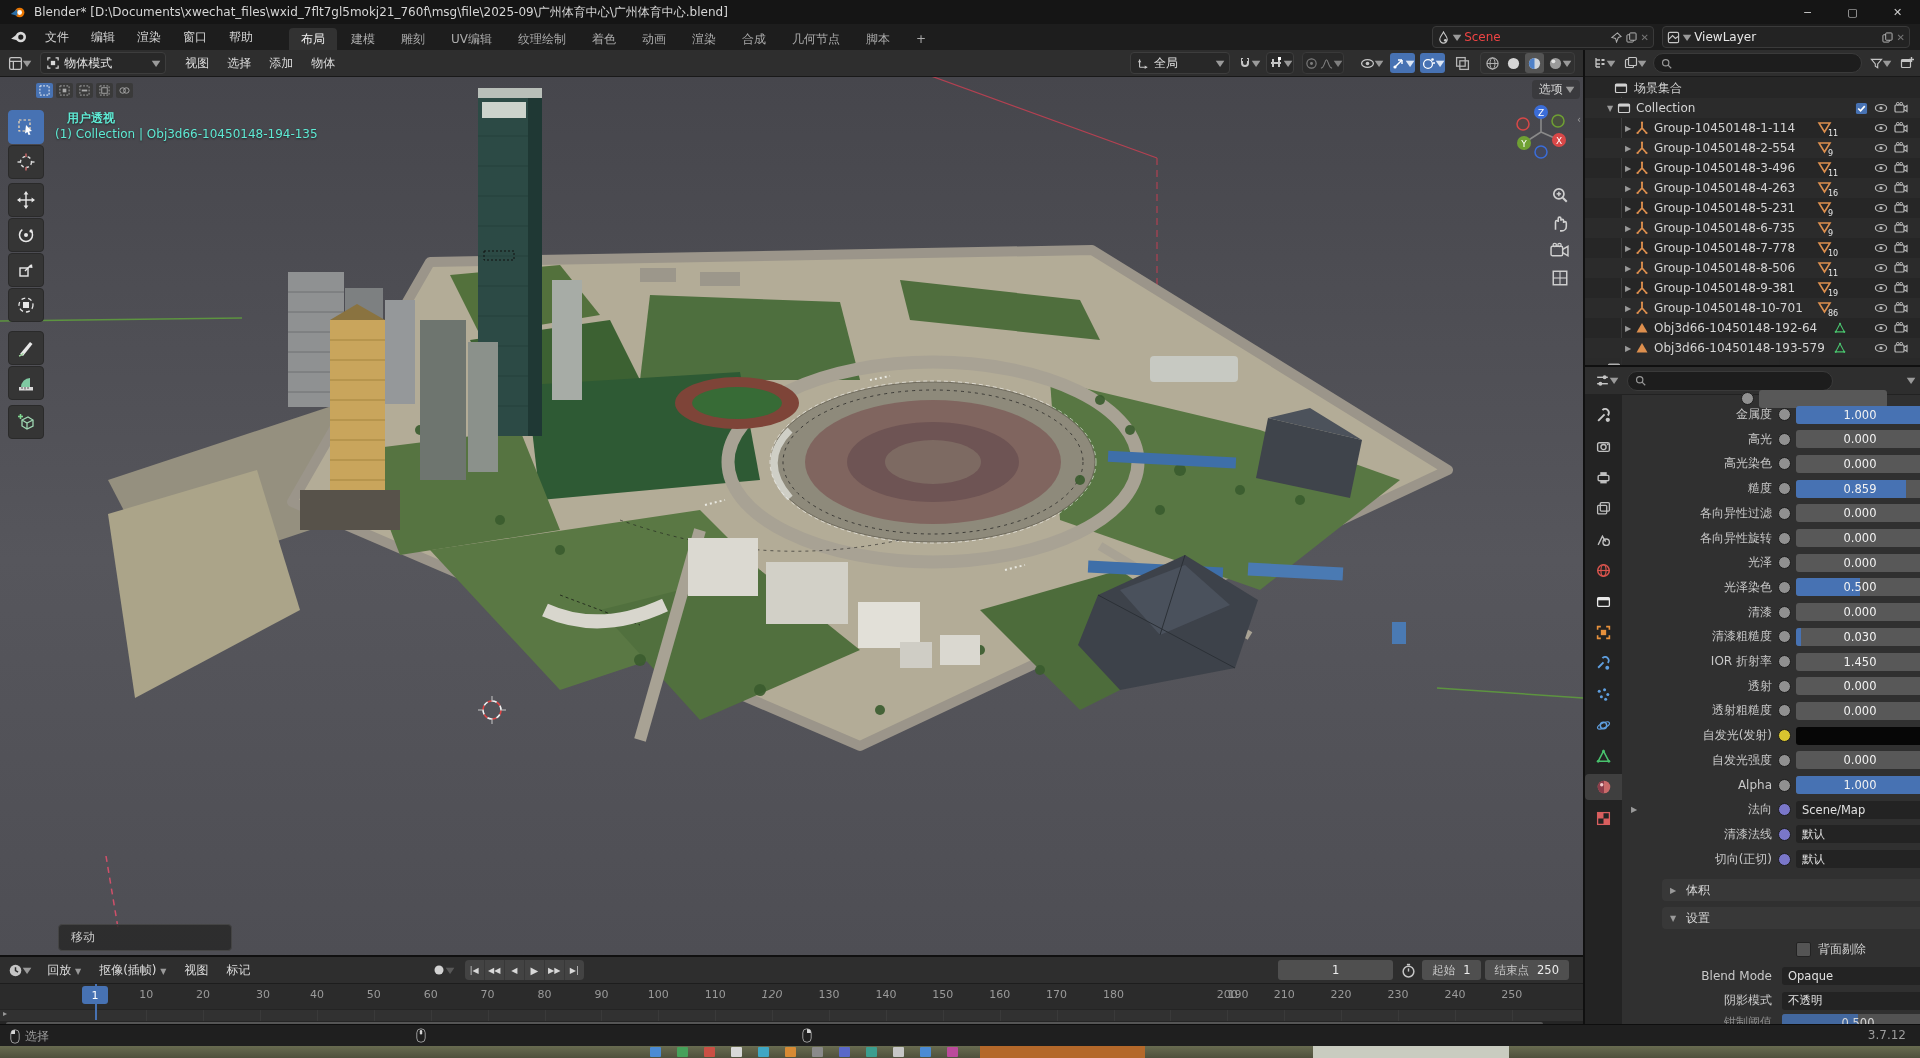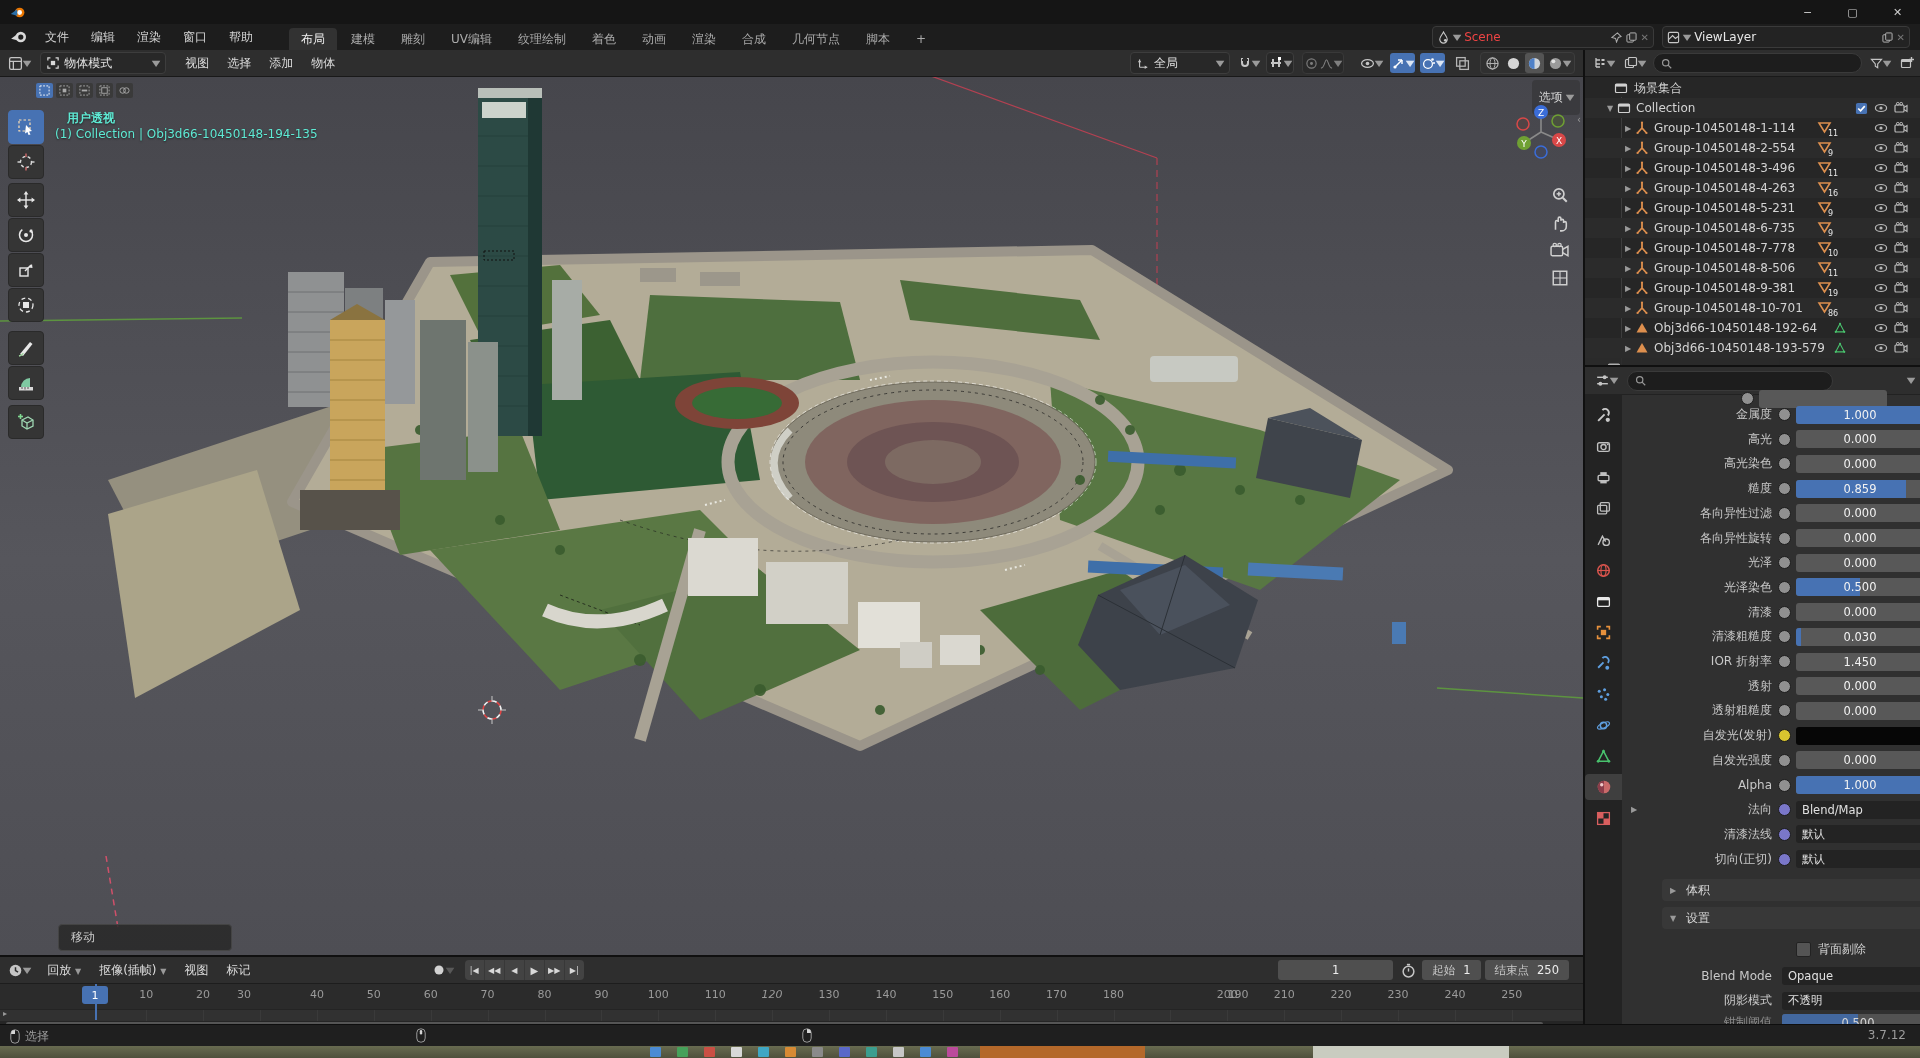--- a/index.html
+++ b/index.html
@@ -28,21 +28,21 @@
   .iconbtn{display:flex;align-items:center;justify-content:center;height:20px;border-radius:3px;padding:0 2px;gap:1px;}
   .iconbtn.blue{background:#4772b3;}
   .iconbtn.pressed{background:#545454;}
   .seg{display:flex;align-items:center;background:#282828;border:1px solid #3d3d3d;border-radius:4px;height:20px;padding:0 2px;gap:2px;}
   
   .tool-btn{position:absolute;left:8px;width:34px;height:32px;background:#353535;border:1px solid #2a2a2a;border-radius:4px;display:flex;align-items:center;justify-content:center;}
   .tool-btn.active{background:#4772b3;border-color:#4772b3;}
   
   .vp-text{color:#5eead4;text-shadow:0 1px 2px rgba(0,0,0,.55);font-size:12px;white-space:nowrap;}
   #operator-box{left:58px;top:874px;width:160px;height:25px;background:rgba(40,40,40,.85);border:1px solid #444;border-radius:4px;display:flex;align-items:center;padding-left:12px;color:#c9c9c9;}
-  #options-btn{right:3px;top:30px;height:35px;display:flex;align-items:center;gap:4px;color:#d5d5d5;padding:0 7px;background:rgba(40,40,40,.4);border-radius:4px;}
+  #options-btn{right:3px;top:30px;height:19px;display:flex;align-items:center;gap:4px;color:#d5d5d5;padding:0 7px;background:rgba(40,40,40,.4);border-radius:4px;}
   
   #outliner{left:1583px;top:50px;width:337px;height:315px;background:#262626;border-left:2px solid #101010;overflow:hidden;}
   #outliner-header{height:26px;background:#2e2e2e;border-bottom:1px solid #191919;display:flex;align-items:center;padding:0 6px;gap:6px;}
   .searchbox{flex:1;display:flex;align-items:center;background:#1d1d1d;border:1px solid #3a3a3a;border-radius:10px;height:18px;padding:0 7px;gap:5px;color:#888;}
   .ol-row{position:absolute;left:0;width:337px;height:20px;display:flex;align-items:center;}
   .ol-row.alt{background:#2b2b2b;}
   .ol-label{color:#d4d4d4;font-size:12px;white-space:nowrap;}
   .ol-arrow{color:#9a9a9a;font-size:8px;width:10px;}
   .badge{position:absolute;left:232px;display:flex;align-items:flex-end;}
   .badge .num{font-size:8px;color:#e8e8e8;margin-left:-4px;margin-bottom:-2px;}
@@ -81,20 +81,21 @@
 <body>
 
 <div id="app">
 
   <div id="titlebar" class="abs">
     <svg class="logo" viewBox="0 0 20 16">
       <circle cx="12" cy="8" r="6" fill="#ea7600"></circle>
         <circle cx="12" cy="8" r="3" fill="#fff"></circle>
       <path d="M1 10 L9 4 L9 12 Z" fill="#2a6fa8"></path>
     </svg>
+    <span class="title">Blender* [D:\Documents\xwechat_files\wxid_7flt7gl5mokj21_760f\msg\file\2025-09\广州体育中心\广州体育中心.blend]</span>
     <div id="winbtns">
       <div class="winbtn">─</div>
       <div class="winbtn">▢</div>
       <div class="winbtn">✕</div>
     </div>
   </div>
 
   <div id="topbar" class="abs">
     <svg width="18" height="14" viewBox="0 0 20 16" style="margin:0 6px 0 10px">
       <circle cx="12" cy="8" r="6" fill="#d8d8d8"></circle>
@@ -1323,21 +1324,21 @@
           <div class="pfield">
             <div class="fill" style="width: 100%;"></div>
             <span class="val">1.000</span>
           </div>
         </div>
         <div class="prow" style="top: 403.2px;">
           <div class="plabel">法向</div>
           <span style="position: absolute; left: -28px; color: rgb(154, 154, 154); font-size: 8px;">▶</span>
           <div class="socket" style="background: rgb(122, 119, 201);"></div>
           <div class="pmenu">
-            <span>Blend/Map</span>
+            <span>Scene/Map</span>
           </div>
         </div>
         <div class="prow" style="top: 427.9px;">
           <div class="plabel">清漆法线</div>
           <div class="socket" style="background: rgb(122, 119, 201);"></div>
           <div class="pmenu">
             <span>默认</span>
           </div>
         </div>
         <div class="prow" style="top: 452.6px;">
@@ -1426,21 +1427,21 @@
           <span>1</span>
       </div>
       <div class="tl-field" style="margin-right:14px">
         <span style="color:#c9c9c9">结束点</span>
           <span>250</span>
       </div>
     </div>
     <div id="tl-ruler">
         <div class="tick" style="left: 146.21px;">10</div>
         <div class="tick" style="left: 203.11px;">20</div>
-        <div class="tick" style="left: 244px;">30</div>
+        <div class="tick" style="left: 263px;">30</div>
         <div class="tick" style="left: 316.91px;">40</div>
         <div class="tick" style="left: 373.81px;">50</div>
         <div class="tick" style="left: 430.71px;">60</div>
         <div class="tick" style="left: 487.61px;">70</div>
         <div class="tick" style="left: 544.51px;">80</div>
         <div class="tick" style="left: 601.41px;">90</div>
         <div class="tick" style="left: 658.31px;">100</div>
         <div class="tick" style="left: 715.21px;">110</div>
         <div class="tick" style="left: 772.11px; font-style: italic;">120</div>
         <div class="tick" style="left: 829.01px;">130</div>

